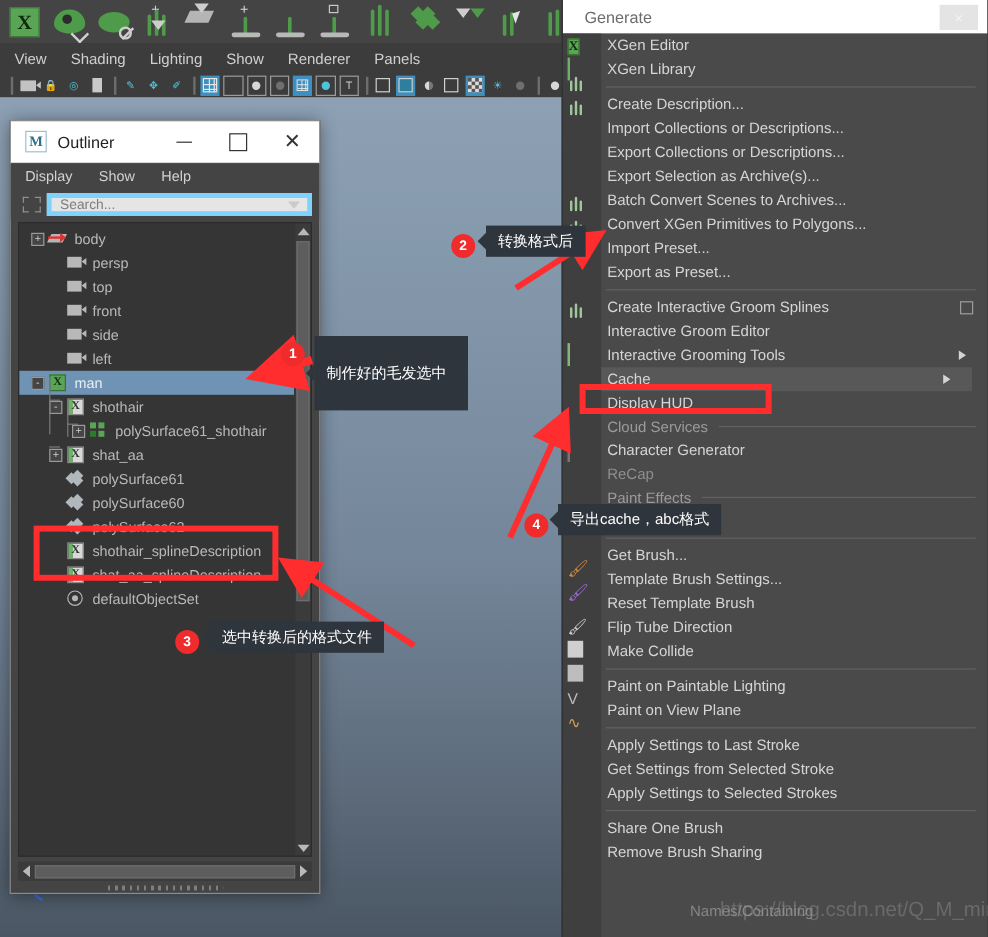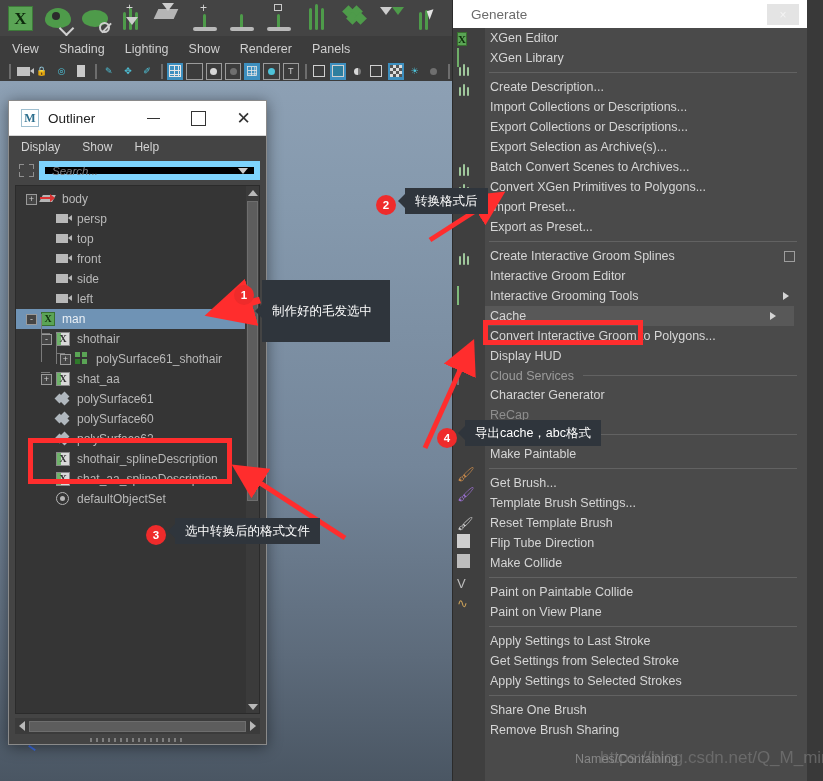--- a/index.html
+++ b/index.html
@@ -113,22 +113,22 @@
   .wbtn.mn:after{content:"";width:13px;height:1px;background:#333;}
   .wbtn.mx:after{content:"";width:13px;height:13px;border:1.3px solid #333;}
   .wbtn.cl{font-size:17px;font-family:"DejaVu Sans",sans-serif;}
   #out-menubar{height:22px;background:#444;display:flex;align-items:center;
     padding-left:12px;gap:22px;}
   #out-menubar .omi{font-size:12px;color:#d2d2d2;}
   #out-search-row{height:25px;display:flex;align-items:center;padding:0 6px 0 8px;background:#444;}
   #out-search-ico{width:19px;height:17px;position:relative;flex:0 0 19px;}
   .sq-c{position:absolute;width:5px;height:5px;border:1.6px solid #8f8f8f;}
   #out-search{
-    flex:1;height:19px;background:#000000;border:6px solid #7dd3fc;
-    display:flex;align-items:center;padding-left:7px;margin-left:3px;color:#7d7d7d;font-size:11.5px;font-style:italic;
+    flex:1;height:19px;background:#e5e5e5;border:4px solid #7dd3fc;
+    display:flex;align-items:center;padding-left:7px;margin-left:3px;color:#7d7d7d;font-size:11.5px;
   }
   #out-search-caret{margin-left:auto;margin-right:6px;width:0;height:0;
     border-left:5px solid transparent;border-right:5px solid transparent;border-top:6px solid #cacaca;}
   #out-tree-wrap{position:absolute;left:6px;right:6px;top:84px;bottom:30px;
     background:#353535;border:1px solid #2b2b2b;overflow:hidden;}
   #out-tree{position:absolute;left:0;top:0;right:14px;top:0;bottom:0;padding-top:3px;}
   .trow{height:20px;display:flex;align-items:center;font-size:12px;color:#b9b9b9;position:relative;}
   .trow.sel{background:#6f93b5;color:#e9eff5;}
   .texp{width:11px;height:11px;border:1px solid #9a9a9a;color:#cfcfcf;font-size:9px;
     line-height:9px;text-align:center;flex:0 0 11px;margin-right:4px;background:#454545;}
@@ -168,21 +168,21 @@
   .tri-lf{width:0;height:0;border-top:5px solid transparent;border-bottom:5px solid transparent;
     border-right:6px solid #b9b9b9;margin-left:4px;}
   .tri-rt{width:0;height:0;border-top:5px solid transparent;border-bottom:5px solid transparent;
     border-left:6px solid #b9b9b9;margin-right:4px;}
   #out-hthumb{flex:1;height:11px;margin:0 4px;background:#5d5d5d;border:1px solid #6e6e6e;}
   #out-grip{position:absolute;left:50%;transform:translateX(-50%);bottom:2px;width:96px;height:4px;
     background:repeating-linear-gradient(90deg,#7e7e7e 0 2px,transparent 2px 6px);}
 
   
   #genmenu{
-    position:absolute;left:452px;top:0;width:355px;height:781px;
+    position:absolute;left:468px;top:0;width:355px;height:781px;
     background:#4a4a4a;border-left:1px solid #2b2b2b;overflow:hidden;
   }
   #gen-title{height:28px;background:#ffffff;display:flex;align-items:center;
     padding-left:18px;color:#6b6b6b;font-size:13.5px;}
   #gen-close{position:absolute;right:8px;top:4px;width:32px;height:21px;background:#e4e4e4;
     color:#f4f4f4;font-size:12px;display:flex;align-items:center;justify-content:center;}
   #gen-body{position:absolute;left:0;top:28px;right:0;bottom:0;background:#4a4a4a;}
   #gen-icobar{position:absolute;left:0;top:0;width:32px;bottom:0;background:#3f3f3f;}
   #gen-items{position:absolute;left:32px;top:0;right:0;bottom:0;}
   .gi{height:20px;display:flex;align-items:center;padding-left:5px;font-size:12.5px;
@@ -659,23 +659,20 @@
         </div>
         <div class="gi">
           <span>Interactive Grooming Tools</span>
           <span class="arr"></span>
         </div>
         <div class="gi hover">
           <span>Cache</span>
           <span class="arr"></span>
         </div>
         <div class="gi">
-          <span>Convert Interactive Groom to Polygons...</span>
-        </div>
-        <div class="gi">
           <span>Display HUD</span>
         </div>
         <div class="ghdr">
           <span>Cloud Services</span>
           <span class="ln"></span>
         </div>
         <div class="gi">
           <span>Character Generator</span>
         </div>
         <div class="gi dim">
@@ -699,21 +696,21 @@
           <span>Reset Template Brush</span>
         </div>
         <div class="gi">
           <span>Flip Tube Direction</span>
         </div>
         <div class="gi">
           <span>Make Collide</span>
         </div>
         <div class="gsep"></div>
         <div class="gi">
-          <span>Paint on Paintable Collide</span>
+          <span>Paint on Paintable Lighting</span>
         </div>
         <div class="gi">
           <span>Paint on View Plane</span>
         </div>
         <div class="gsep"></div>
         <div class="gi">
           <span>Apply Settings to Last Stroke</span>
         </div>
         <div class="gi">
           <span>Get Settings from Selected Stroke</span>

